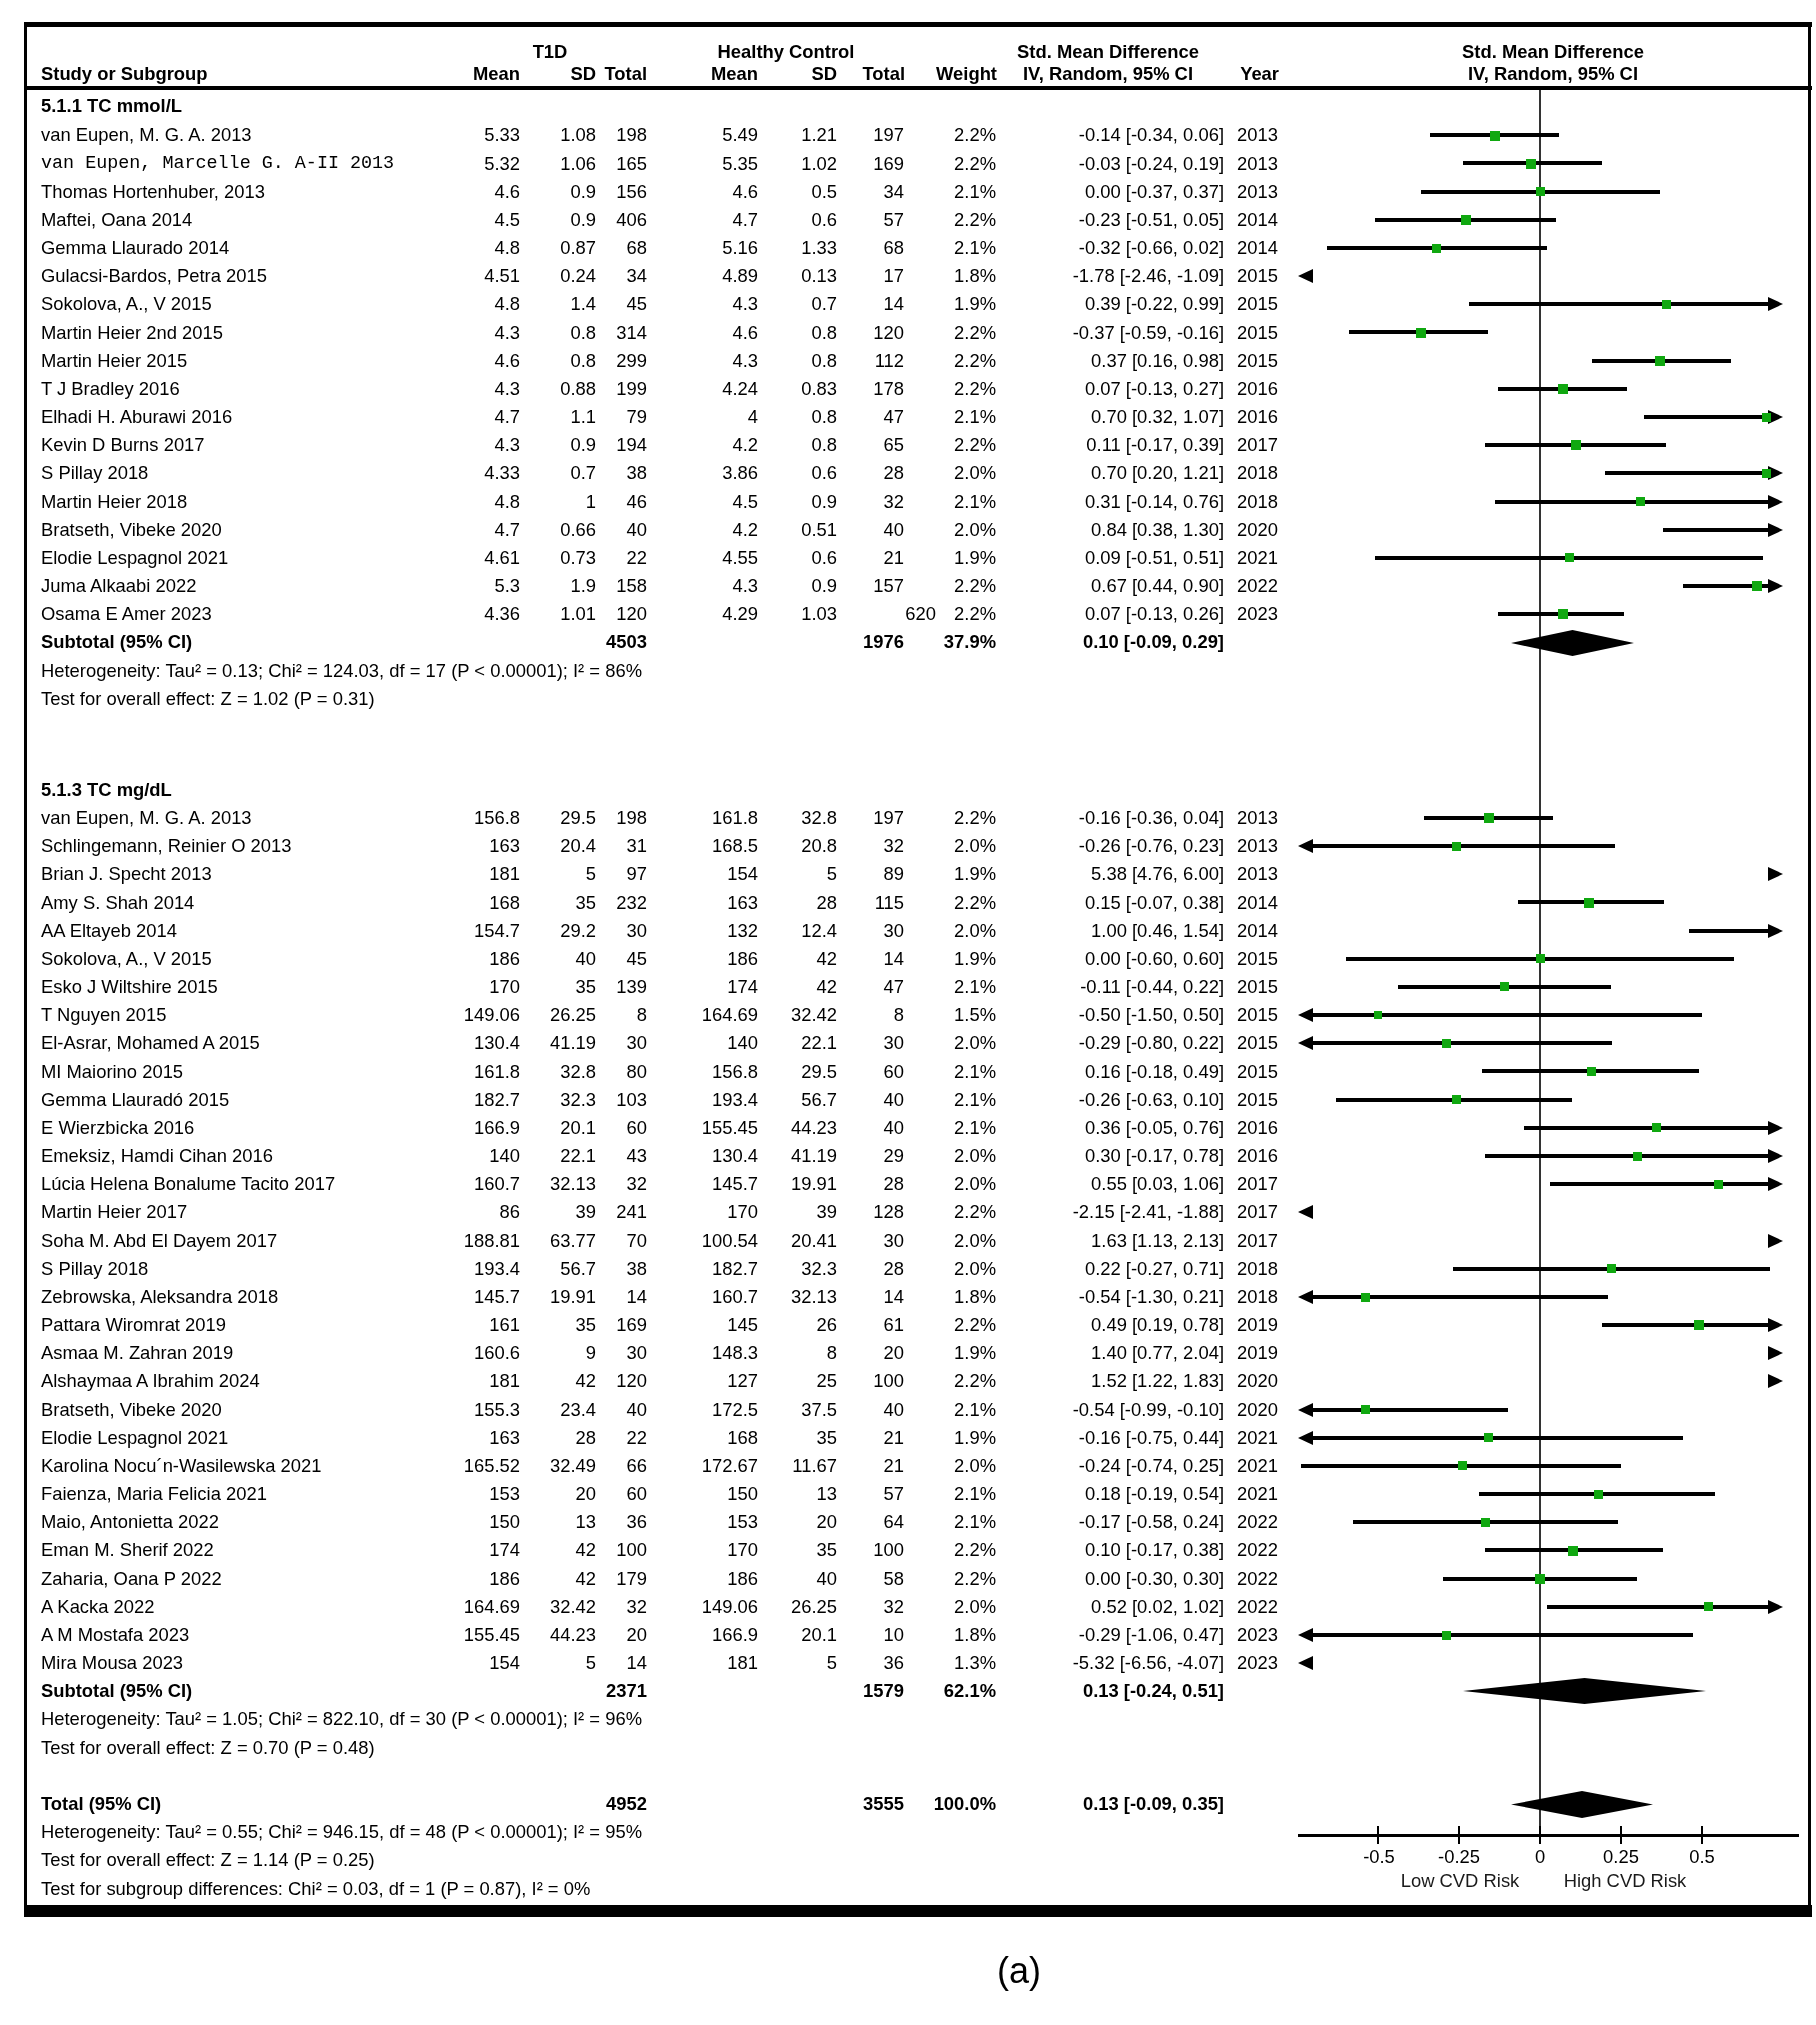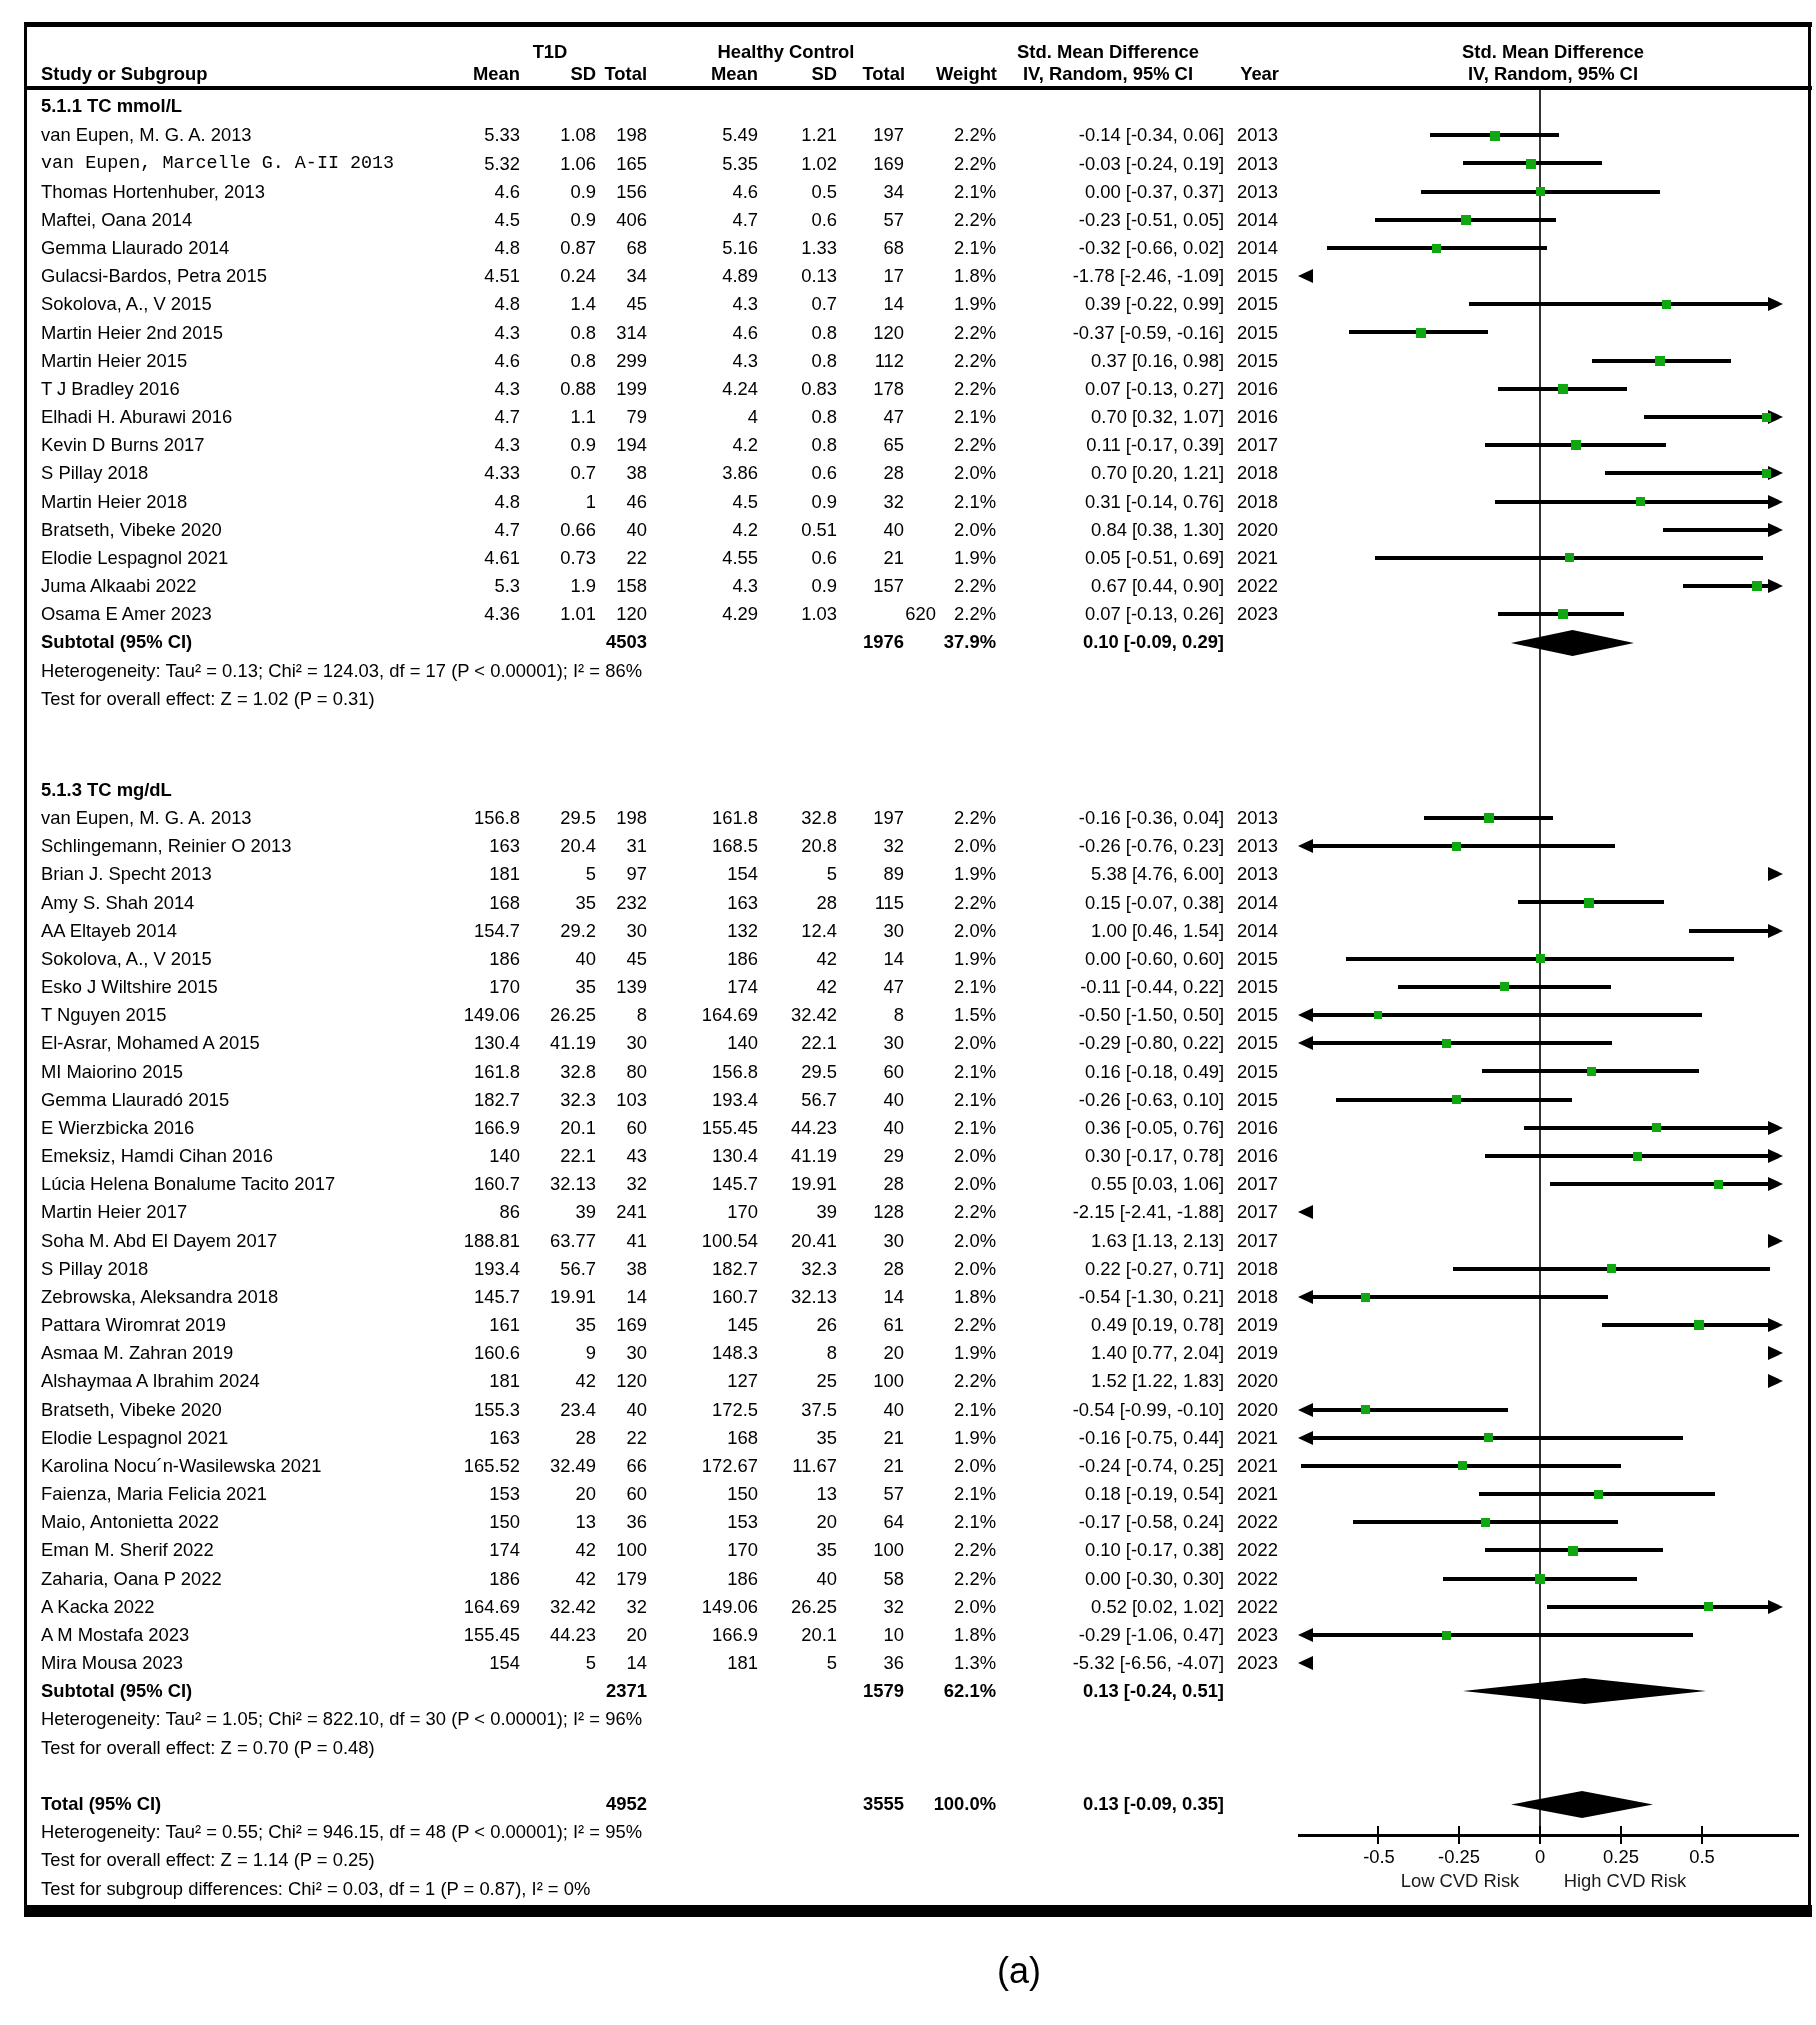--- a/index.html
+++ b/index.html
@@ -210,21 +210,21 @@
       <div class="cell num" style="left: 975px; top: 516px; width: 249px;">0.84 [0.38, 1.30]</div>
       <div class="cell num" style="left: 1105px; top: 516px; width: 173px;">2020</div>
       <div class="cell" style="left: 41px; top: 544px; width: 704px;">Elodie Lespagnol 2021</div>
       <div class="cell num" style="left: 347px; top: 544px; width: 173px;">4.61</div>
       <div class="cell num" style="left: 423px; top: 544px; width: 173px;">0.73</div>
       <div class="cell num" style="left: 474px; top: 544px; width: 173px;">22</div>
       <div class="cell num" style="left: 585px; top: 544px; width: 173px;">4.55</div>
       <div class="cell num" style="left: 664px; top: 544px; width: 173px;">0.6</div>
       <div class="cell num" style="left: 731px; top: 544px; width: 173px;">21</div>
       <div class="cell num" style="left: 823px; top: 544px; width: 173px;">1.9%</div>
-      <div class="cell num" style="left: 975px; top: 544px; width: 249px;">0.05 [-0.51, 0.69]</div>
+      <div class="cell num" style="left: 975px; top: 544px; width: 249px;">0.09 [-0.51, 0.51]</div>
       <div class="cell num" style="left: 1105px; top: 544px; width: 173px;">2021</div>
       <div class="cell" style="left: 41px; top: 572px; width: 704px;">Juma Alkaabi 2022</div>
       <div class="cell num" style="left: 347px; top: 572px; width: 173px;">5.3</div>
       <div class="cell num" style="left: 423px; top: 572px; width: 173px;">1.9</div>
       <div class="cell num" style="left: 474px; top: 572px; width: 173px;">158</div>
       <div class="cell num" style="left: 585px; top: 572px; width: 173px;">4.3</div>
       <div class="cell num" style="left: 664px; top: 572px; width: 173px;">0.9</div>
       <div class="cell num" style="left: 731px; top: 572px; width: 173px;">157</div>
       <div class="cell num" style="left: 823px; top: 572px; width: 173px;">2.2%</div>
       <div class="cell num" style="left: 975px; top: 572px; width: 249px;">0.67 [0.44, 0.90]</div>
@@ -393,21 +393,21 @@
       <div class="cell num" style="left: 474px; top: 1198px; width: 173px;">241</div>
       <div class="cell num" style="left: 585px; top: 1198px; width: 173px;">170</div>
       <div class="cell num" style="left: 664px; top: 1198px; width: 173px;">39</div>
       <div class="cell num" style="left: 731px; top: 1198px; width: 173px;">128</div>
       <div class="cell num" style="left: 823px; top: 1198px; width: 173px;">2.2%</div>
       <div class="cell num" style="left: 975px; top: 1198px; width: 249px;">-2.15 [-2.41, -1.88]</div>
       <div class="cell num" style="left: 1105px; top: 1198px; width: 173px;">2017</div>
       <div class="cell" style="left: 41px; top: 1227px; width: 704px;">Soha M. Abd El Dayem 2017</div>
       <div class="cell num" style="left: 347px; top: 1227px; width: 173px;">188.81</div>
       <div class="cell num" style="left: 423px; top: 1227px; width: 173px;">63.77</div>
-      <div class="cell num" style="left: 474px; top: 1227px; width: 173px;">41</div>
+      <div class="cell num" style="left: 474px; top: 1227px; width: 173px;">70</div>
       <div class="cell num" style="left: 585px; top: 1227px; width: 173px;">100.54</div>
       <div class="cell num" style="left: 664px; top: 1227px; width: 173px;">20.41</div>
       <div class="cell num" style="left: 731px; top: 1227px; width: 173px;">30</div>
       <div class="cell num" style="left: 823px; top: 1227px; width: 173px;">2.0%</div>
       <div class="cell num" style="left: 975px; top: 1227px; width: 249px;">1.63 [1.13, 2.13]</div>
       <div class="cell num" style="left: 1105px; top: 1227px; width: 173px;">2017</div>
       <div class="cell" style="left: 41px; top: 1255px; width: 704px;">S Pillay 2018</div>
       <div class="cell num" style="left: 347px; top: 1255px; width: 173px;">193.4</div>
       <div class="cell num" style="left: 423px; top: 1255px; width: 173px;">56.7</div>
       <div class="cell num" style="left: 474px; top: 1255px; width: 173px;">38</div>

